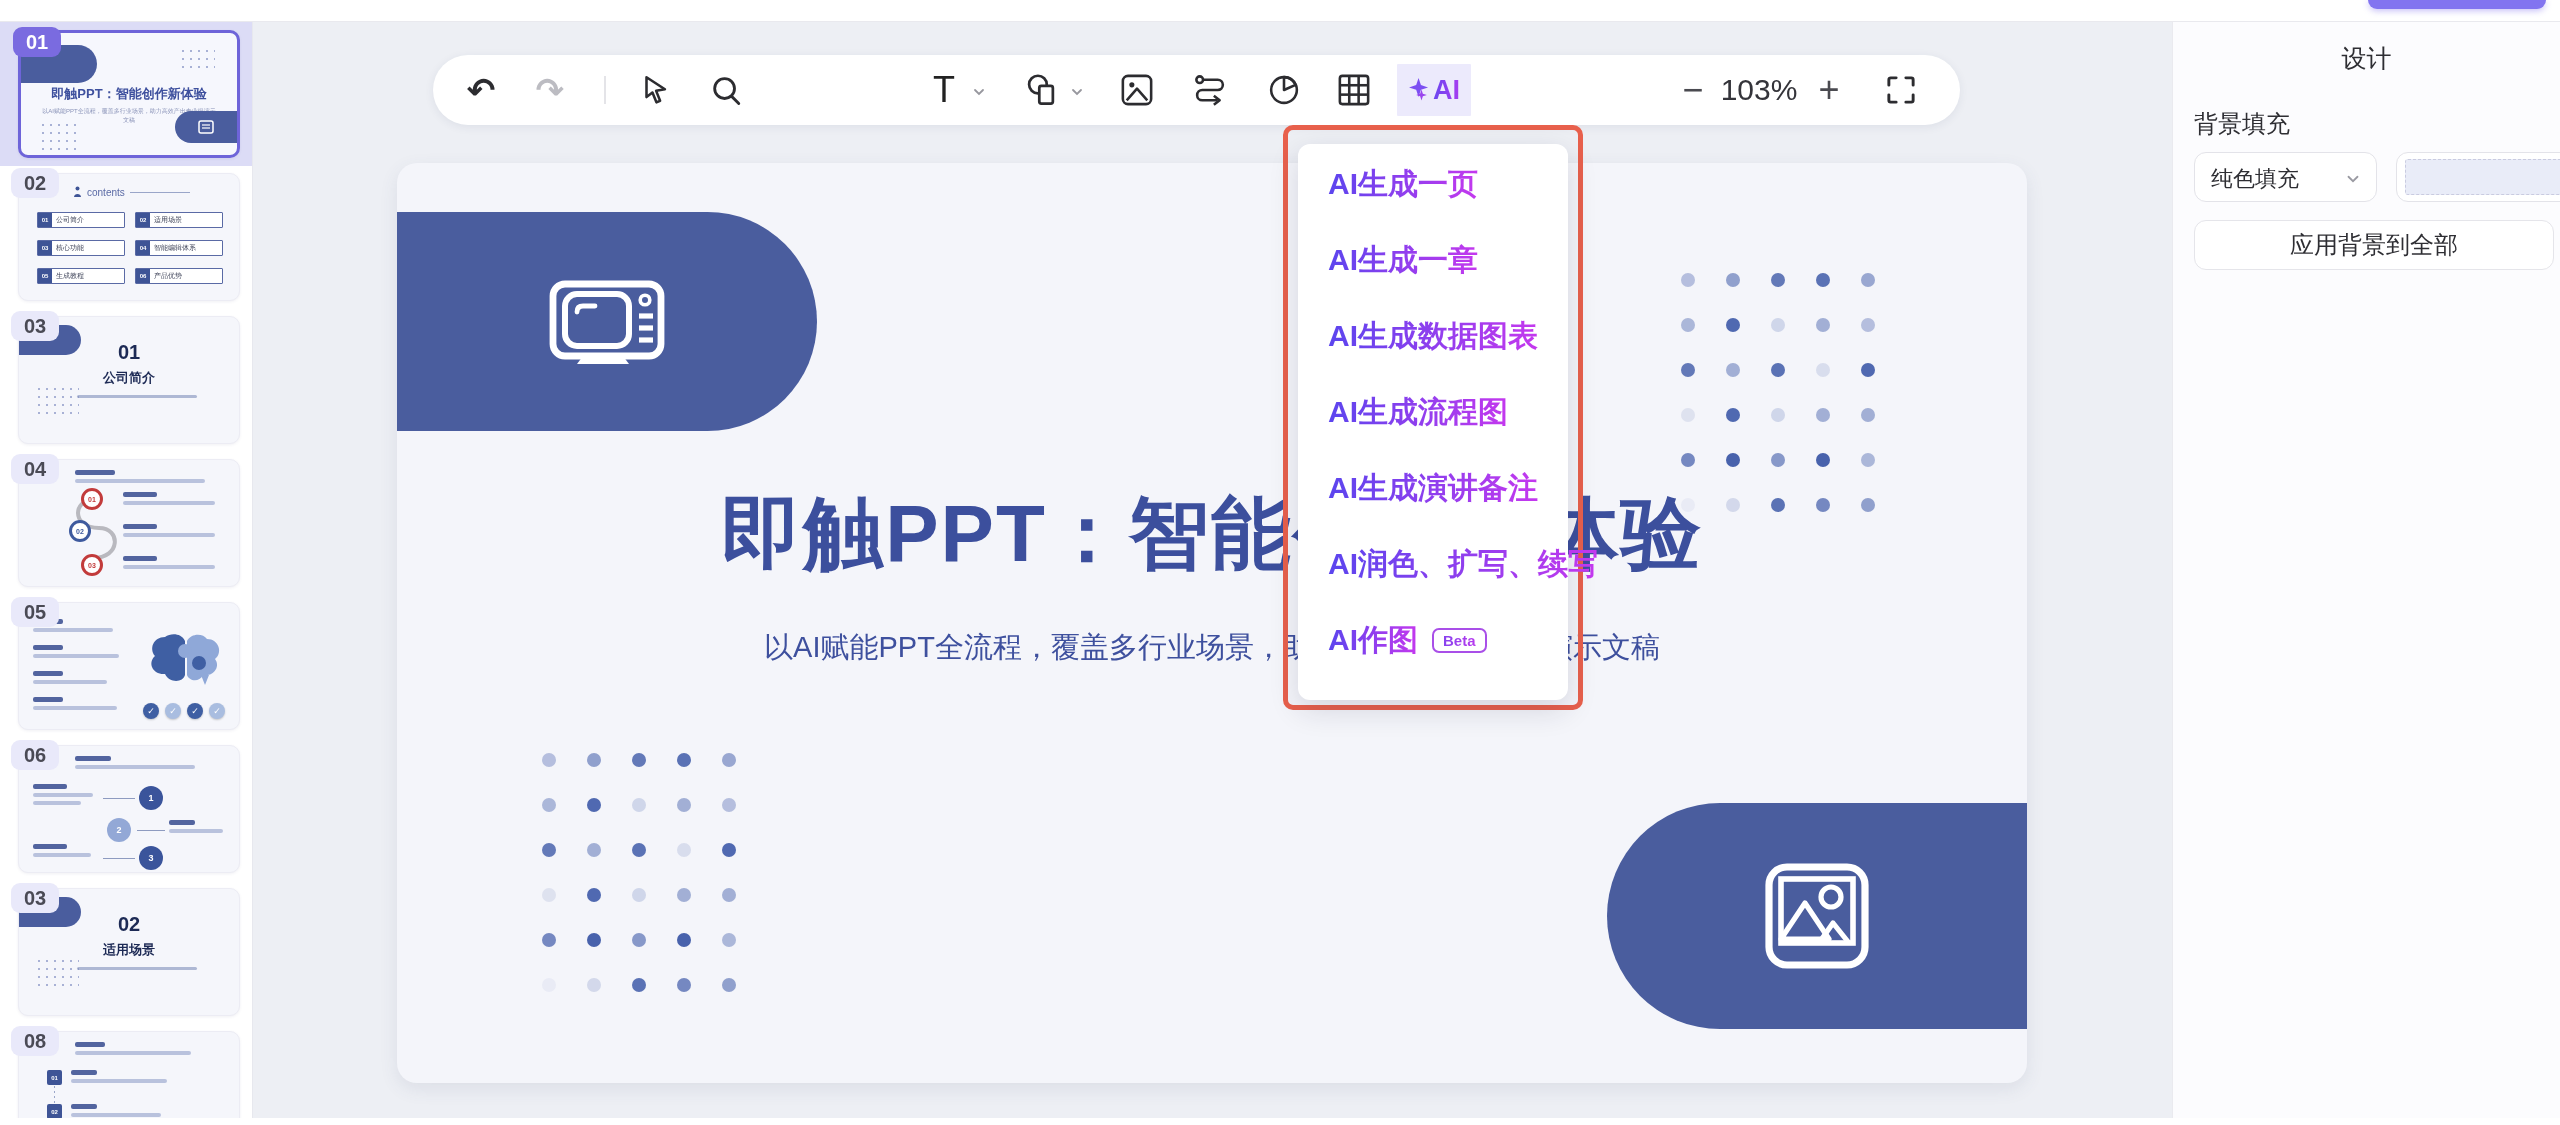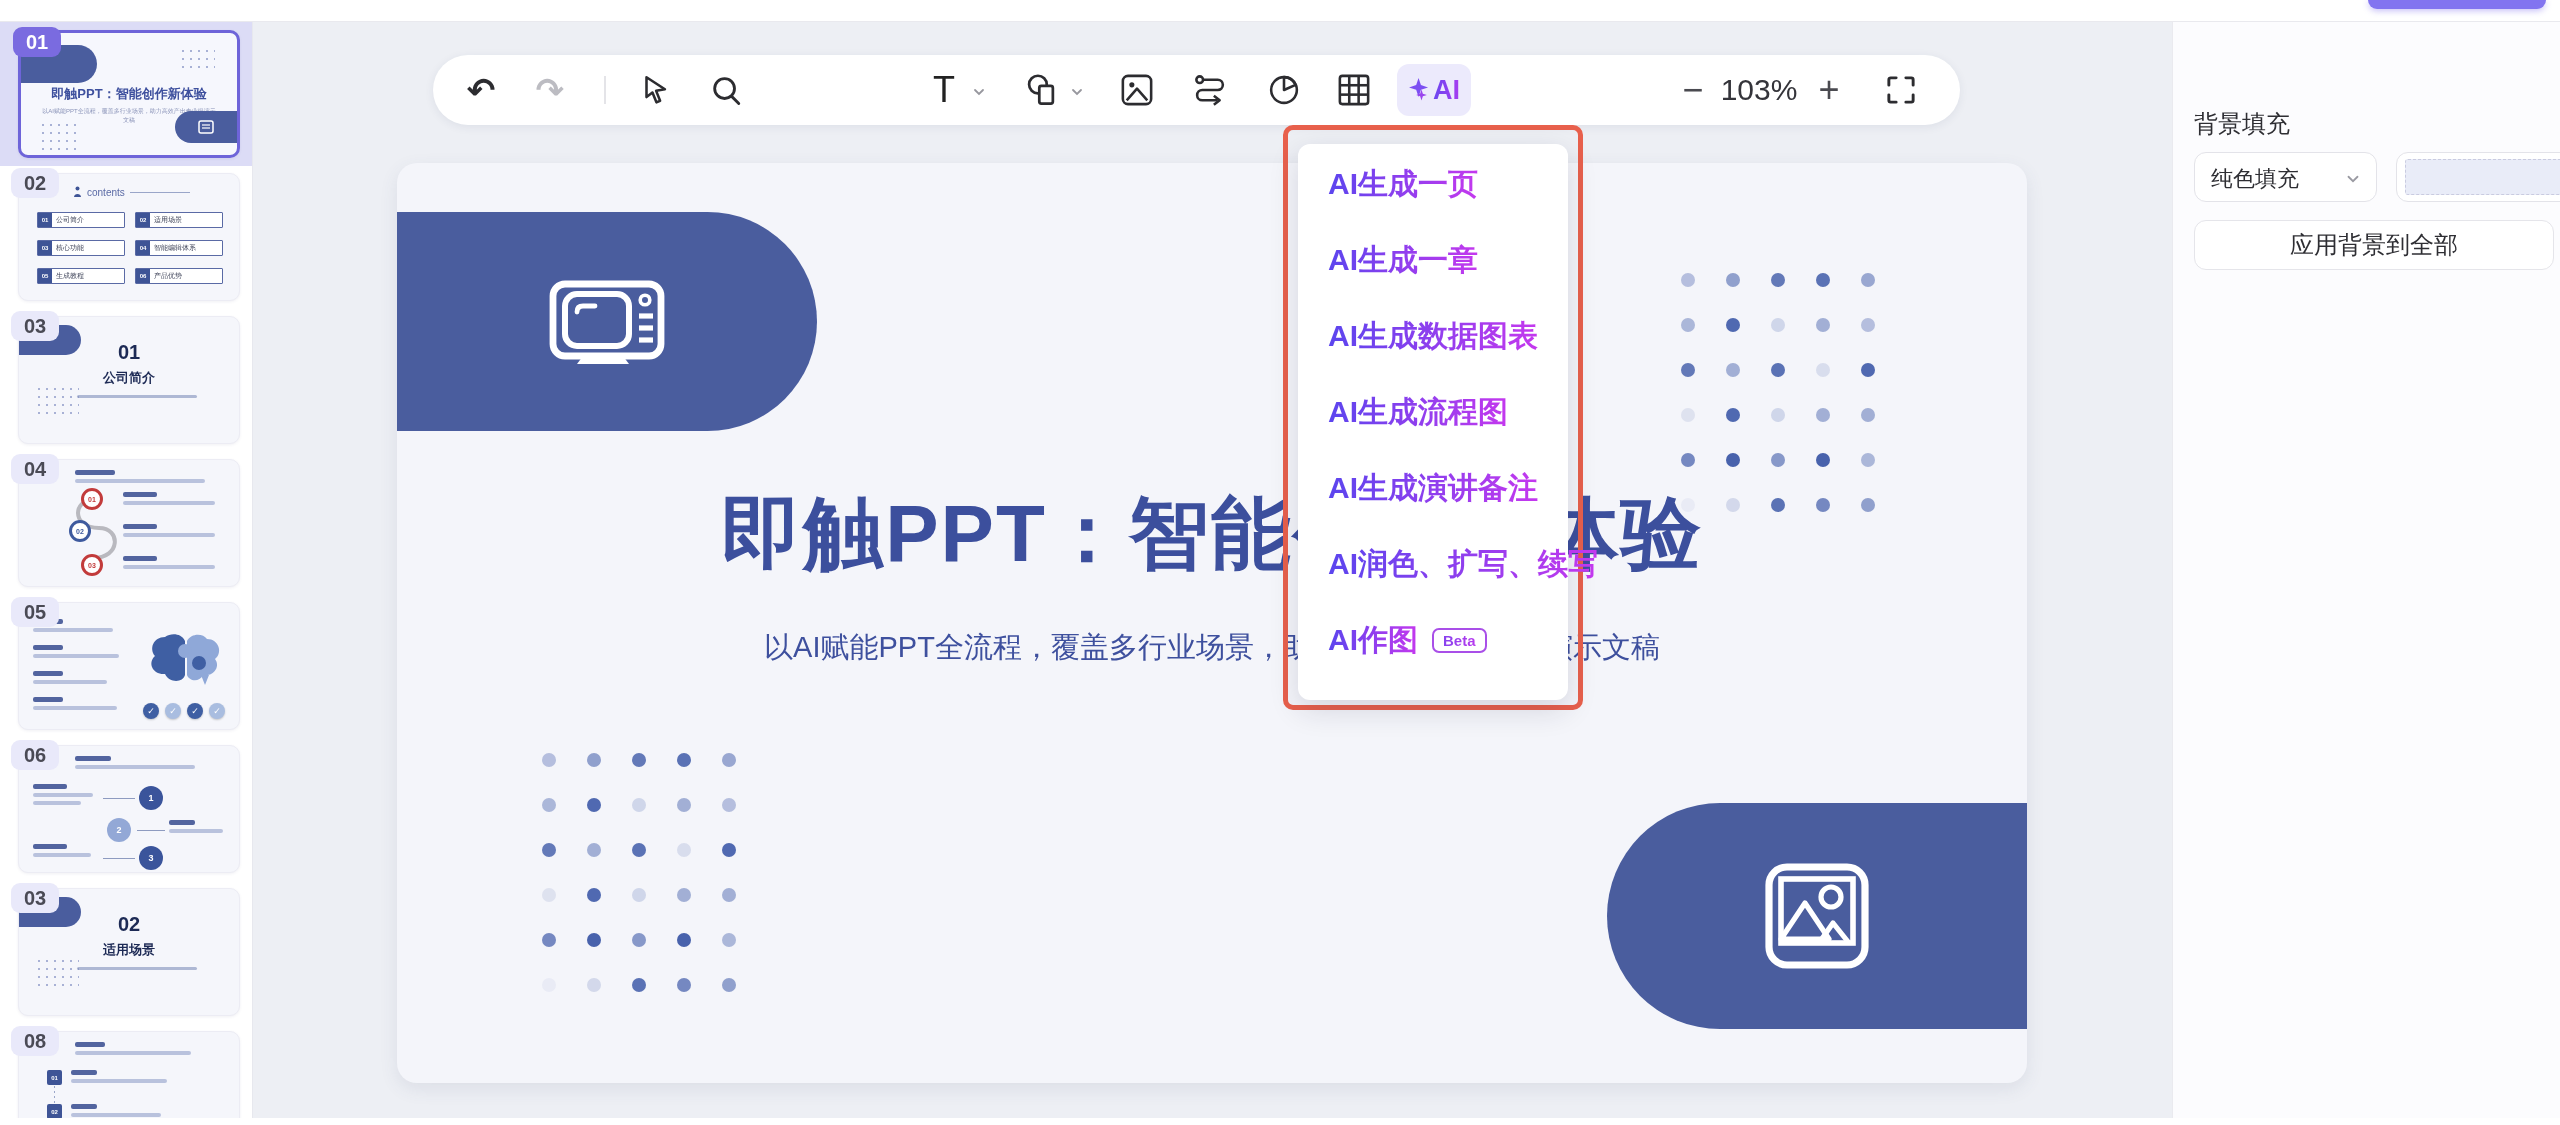--- a/index.html
+++ b/index.html
@@ -83,21 +83,21 @@
   .dot-grid { position:absolute; display:grid; grid-template-columns:repeat(5,45px); grid-auto-rows:45px; }
   .dot-grid span { width:14px; height:14px; border-radius:50%; background:#3e5aa8; }
   .dot-grid.tr { left:1284px; top:110px; }
   .dot-grid.bl { left:145px; top:590px; }
 
   
   .toolbar { position:absolute; left:180px; top:33px; width:1527px; height:70px; background:#fff; border-radius:35px; box-shadow:0 2px 10px rgba(40,50,90,.08); z-index:20; }
   .tb-i { position:absolute; top:50%; transform:translate(-50%,-50%); display:flex; align-items:center; justify-content:center; cursor:pointer; }
   .tb-txt { font-size:30px; color:#34343a; }
   .tb-divider { position:absolute; left:171px; top:21px; width:2px; height:28px; background:#e4e4e8; }
-  .ai-chip { position:absolute; left:1001px; top:50%; transform:translate(-50%,-50%); width:74px; height:52px; border-radius:12px; background:#eceafc; display:flex; align-items:center; justify-content:center; gap:3px; cursor:pointer; }
+  .ai-chip { position:absolute; left:1001px; top:50%; transform:translate(-50%,-50%); width:74px; height:52px; border-radius:1px; background:#eceafc; display:flex; align-items:center; justify-content:center; gap:3px; cursor:pointer; }
   .ai-chip .ai-txt { font-size:27px; font-weight:700; background:linear-gradient(90deg,#6a46f0,#a83df0); -webkit-background-clip:text; background-clip:text; color:transparent; }
   .undo-glyph { font-size:34px; color:#2c2c30; font-weight:700; }
   .redo-glyph { font-size:34px; color:#bcbcc2; font-weight:700; }
 
   
   .ai-annotation { position:absolute; left:1030px; top:103px; width:300px; height:585px; border:5px solid #e8604c; border-radius:10px; z-index:30; }
   .ai-menu { position:absolute; left:10px; top:14px; width:270px; height:556px; background:#fff; border-radius:12px; box-shadow:0 10px 30px rgba(30,30,60,.14); padding-top:2px; }
   .ai-menu-item { height:76px; display:flex; align-items:center; padding-left:30px; cursor:pointer; }
   .ai-menu-item span.grad { font-size:30px; font-weight:700; background:linear-gradient(90deg,#5b45ee,#c438ee); -webkit-background-clip:text; background-clip:text; color:transparent; white-space:nowrap; }
   .beta-badge { margin-left:14px; border:2px solid #a94fe8; border-radius:7px; padding:2px 9px; font-size:15px; font-weight:700; background:linear-gradient(90deg,#7b45ee,#c438ee); -webkit-background-clip:text; background-clip:text; color:transparent; }
@@ -525,20 +525,21 @@
           </div>
           <div class="ai-menu-item">
             <span class="grad">AI作图</span>
             <span class="beta-badge">Beta</span>
           </div>
         </div>
     </div>
   </div>
 
   <div class="right-panel">
+    <div class="rp-title">设计</div>
     <div class="rp-label">背景填充</div>
     <div class="rp-select">
       <span class="rp-select-value">纯色填充</span>
       <svg width="18" height="18" viewBox="0 0 16 16">
           <polyline points="4,6 8,10 12,6" fill="none" stroke="#9a9aa2" stroke-width="1.6" stroke-linecap="round"></polyline>
         </svg>
     </div>
     <div class="rp-colorfield">
       <div class="rp-swatch"></div>
 

